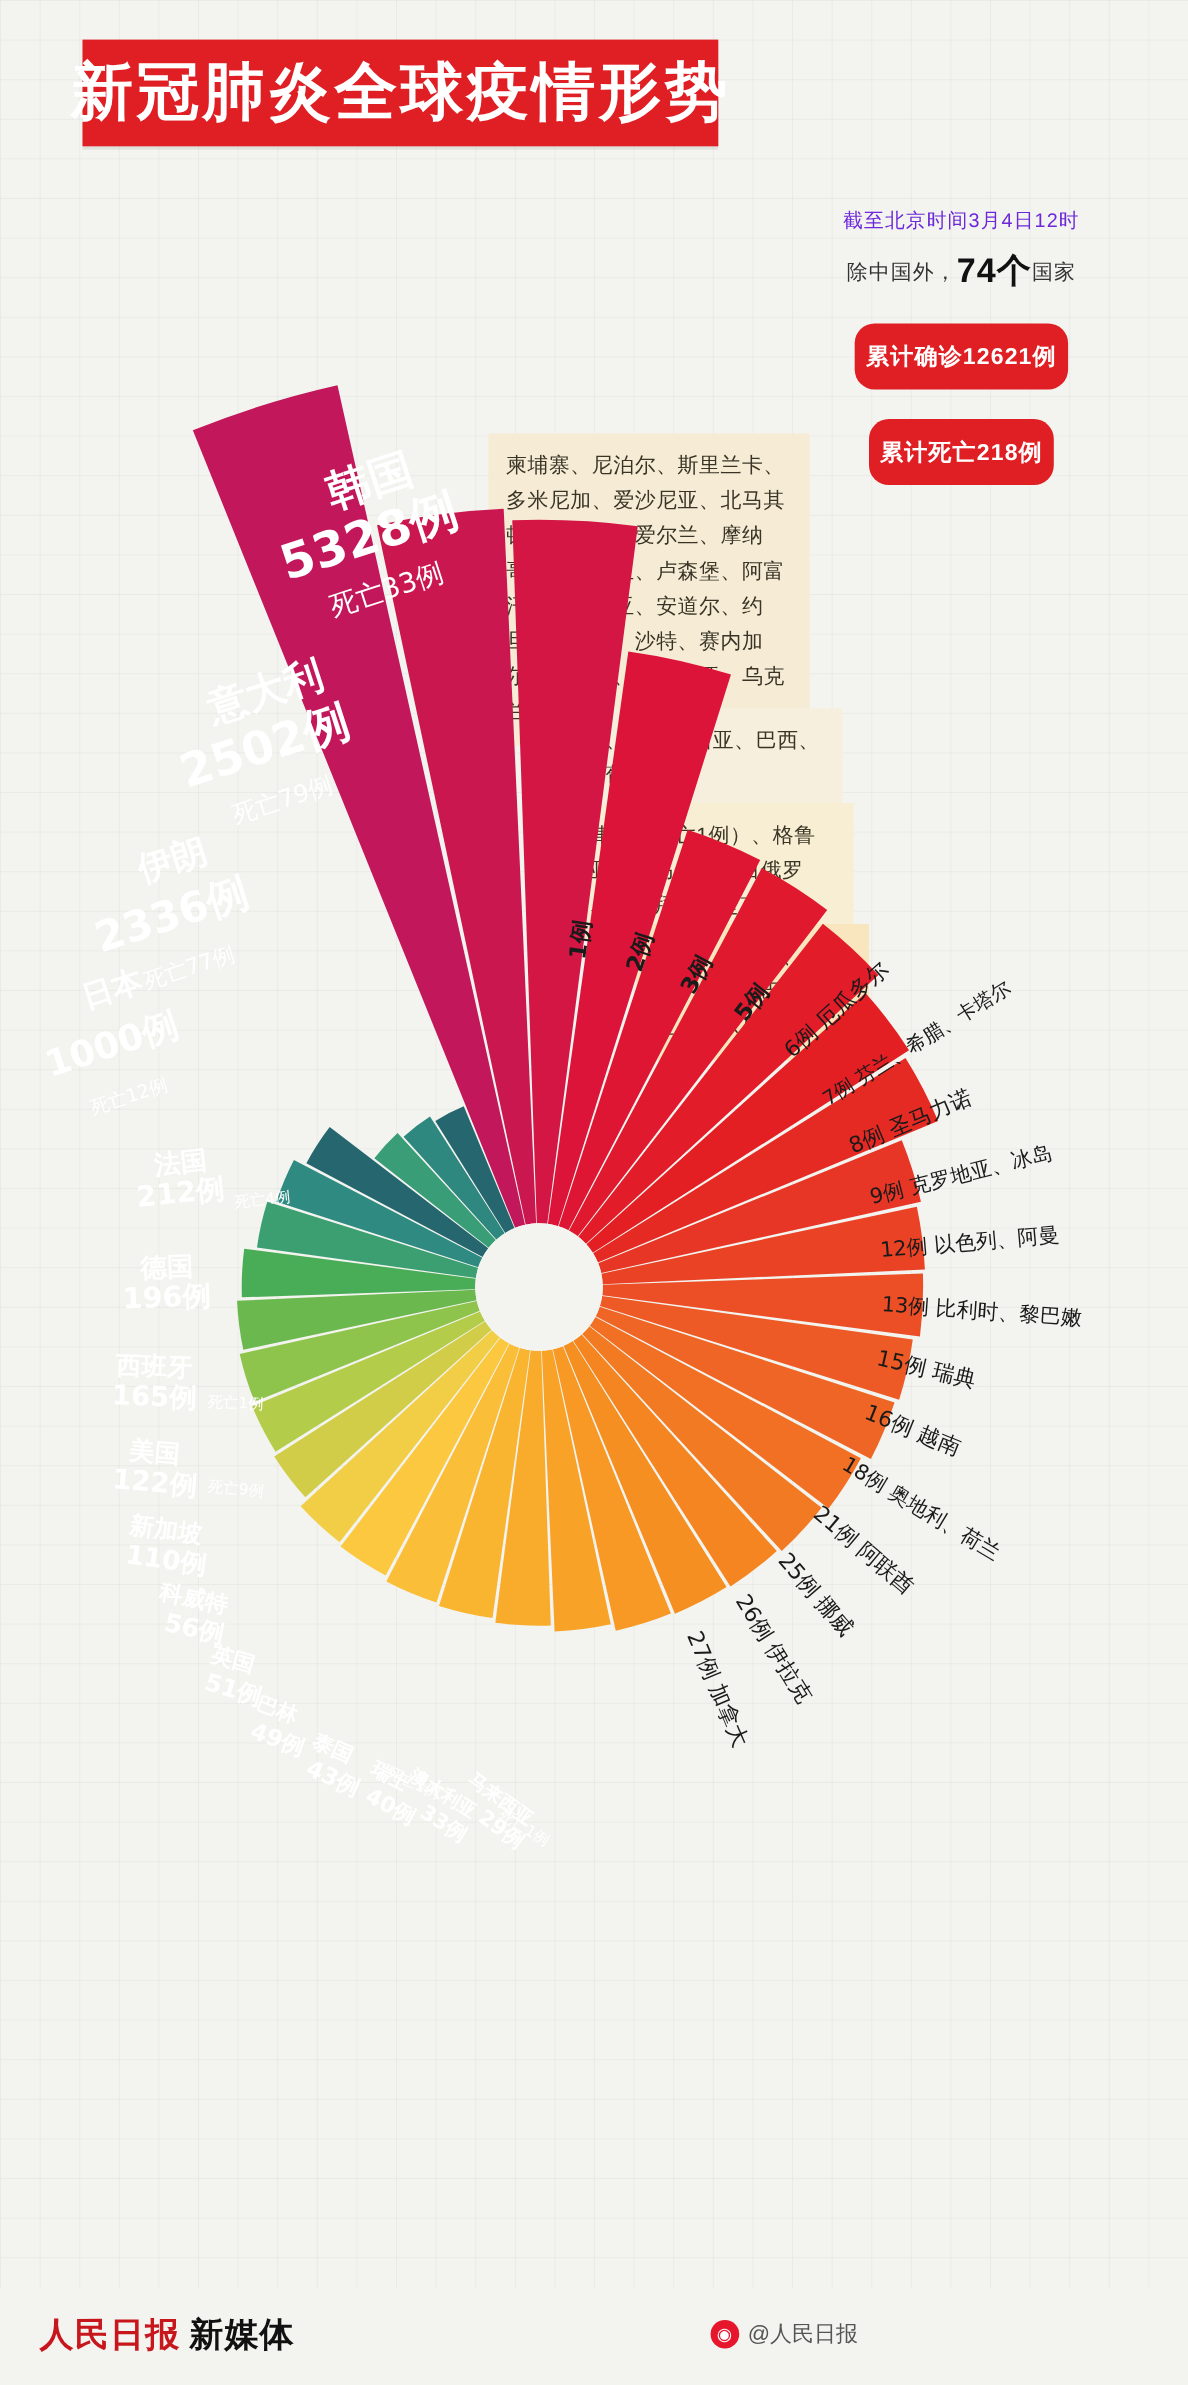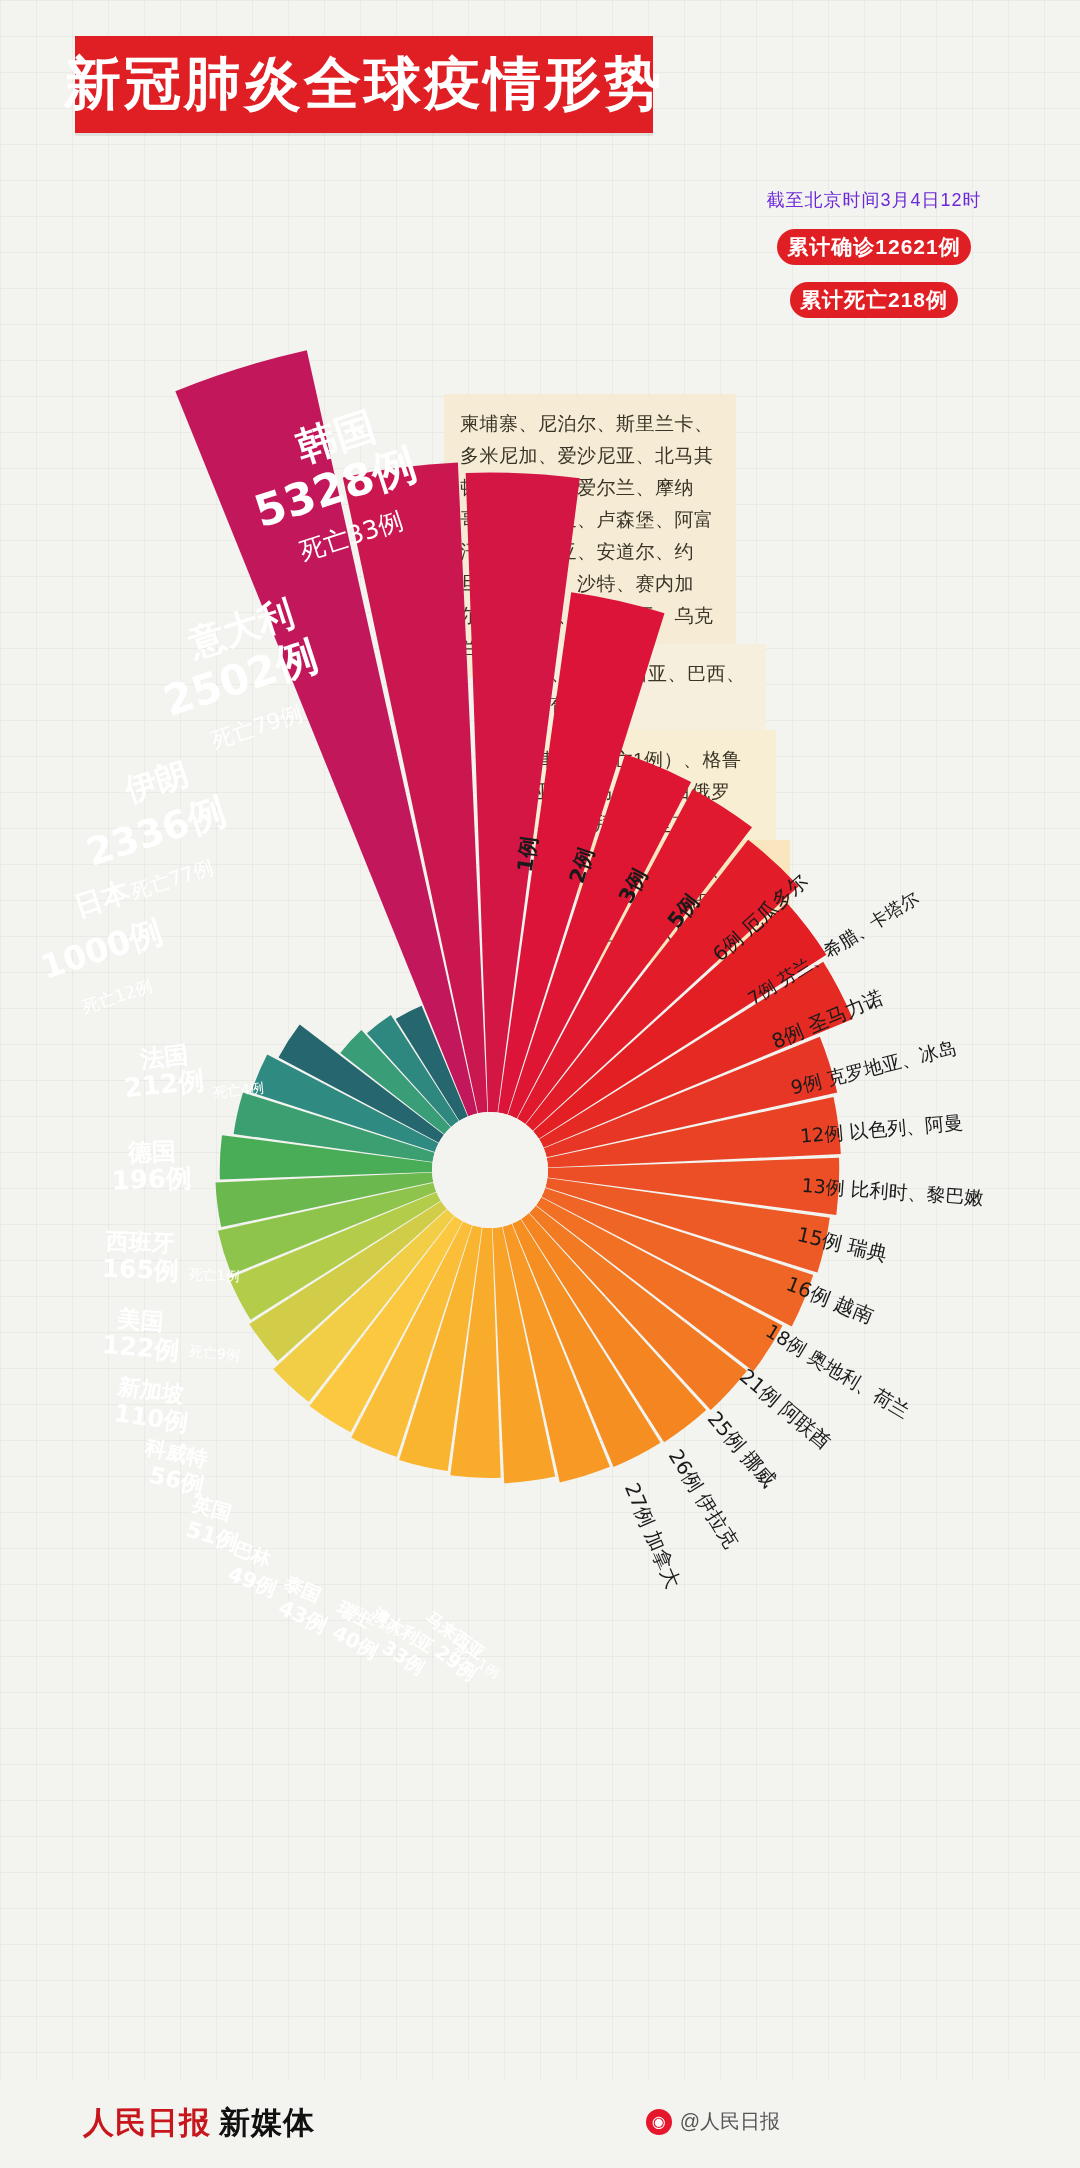--- a/index.html
+++ b/index.html
@@ -30,42 +30,42 @@
     font-family:"DejaVu Sans","Liberation Sans",sans-serif;
     white-space:nowrap;
   }
   
   .summary{position:absolute;right:56px;top:188px;width:300px;text-align:center;}
   .summary .line1{font-size:18px;color:#6d28d9;letter-spacing:1px;}
   .summary .line2{font-size:19px;color:#333;margin-top:13px;letter-spacing:1px;}
   .summary .line2 .big{font-size:31px;font-weight:bold;color:#111;vertical-align:-2px;}
   .summary .redbar{
     background:#e01f24;color:#fff;font-size:21px;font-weight:bold;
-    padding:4px 10px;margin-top:17px;display:inline-block;letter-spacing:1px;border-radius:18px;
+    padding:16px 10px;margin-top:27px;display:inline-block;letter-spacing:1px;border-radius:18px;
   }
   
   .callout{
     position:absolute;background:#f6ecd6;color:#3a3426;
     font-size:19px;line-height:32px;padding:14px 16px;letter-spacing:0.5px;
     box-sizing:border-box;
   }
   .callout.c1{left:444px;top:394px;width:292px;}
   .callout.c2{left:476px;top:644px;width:290px;background:#f7efdd;}
   .callout.c3{left:500px;top:730px;width:276px;background:#f8eed3;}
   .callout.c4{left:578px;top:840px;width:212px;background:#f9e6bf;}
   
   .chart{position:absolute;left:0;top:160px;width:1080px;height:1760px;}
   .chart svg{display:block;}
   
   .footer{position:absolute;left:0;bottom:0;width:1080px;height:88px;background:#f3f4ef;}
   .footer .brand{
     position:absolute;left:36px;top:22px;display:flex;align-items:baseline;gap:8px;
   }
   .footer .brand .rm{color:#c8161d;font-size:31px;font-weight:bold;letter-spacing:1px;
-    font-family:"DejaVu Sans","Liberation Sans",sans-serif;margin-left:47px;}
+    font-family:"DejaVu Sans","Liberation Sans",sans-serif;}
   .footer .brand .xm{color:#111;font-size:31px;font-weight:bold;letter-spacing:1px;}
   .footer .weibo{
     position:absolute;right:300px;top:28px;display:flex;align-items:center;gap:8px;
   }
   .footer .weibo .eye{
     width:26px;height:26px;border-radius:50%;background:#e6162d;
     display:flex;align-items:center;justify-content:center;color:#fff;font-size:16px;
   }
   .footer .weibo .wtxt{font-size:20px;color:#555;}
 </style>
@@ -73,20 +73,23 @@
 <body>
 
 <div class="bg-grid"></div>
 
 <div class="title-bar">
   <div class="t">新冠肺炎全球疫情形势</div>
 </div>
 
 <div class="summary">
   <div class="line1">截至北京时间3月4日12时</div>
+  <div class="line2">
+    <span>除中国外，</span><span class="big">74个</span><span>国家</span>
+  </div>
   <div><span class="redbar">累计确诊12621例</span></div>
   <div><span class="redbar">累计死亡218例</span></div>
 </div>
 
 <div class="callout c1">柬埔寨、尼泊尔、斯里兰卡、多米尼加、爱沙尼亚、北马其顿、立陶宛、爱尔兰、摩纳哥、亚美尼亚、卢森堡、阿富汗、尼日利亚、安道尔、约旦、突尼斯、沙特、赛内加尔、摩洛哥、拉脱维亚、乌克兰、智利</div>
 <div class="callout c2">新西兰、印度尼西亚、巴西、埃及、葡萄牙</div>
 <div class="callout c3">菲律宾（死亡1例）、格鲁吉亚、罗马尼亚、白俄罗斯、阿塞拜疆、捷克</div>
 <div class="callout c4">印度、墨西哥、俄罗斯、丹麦、巴基斯坦、阿尔及利亚</div>
 
 <div class="chart">

